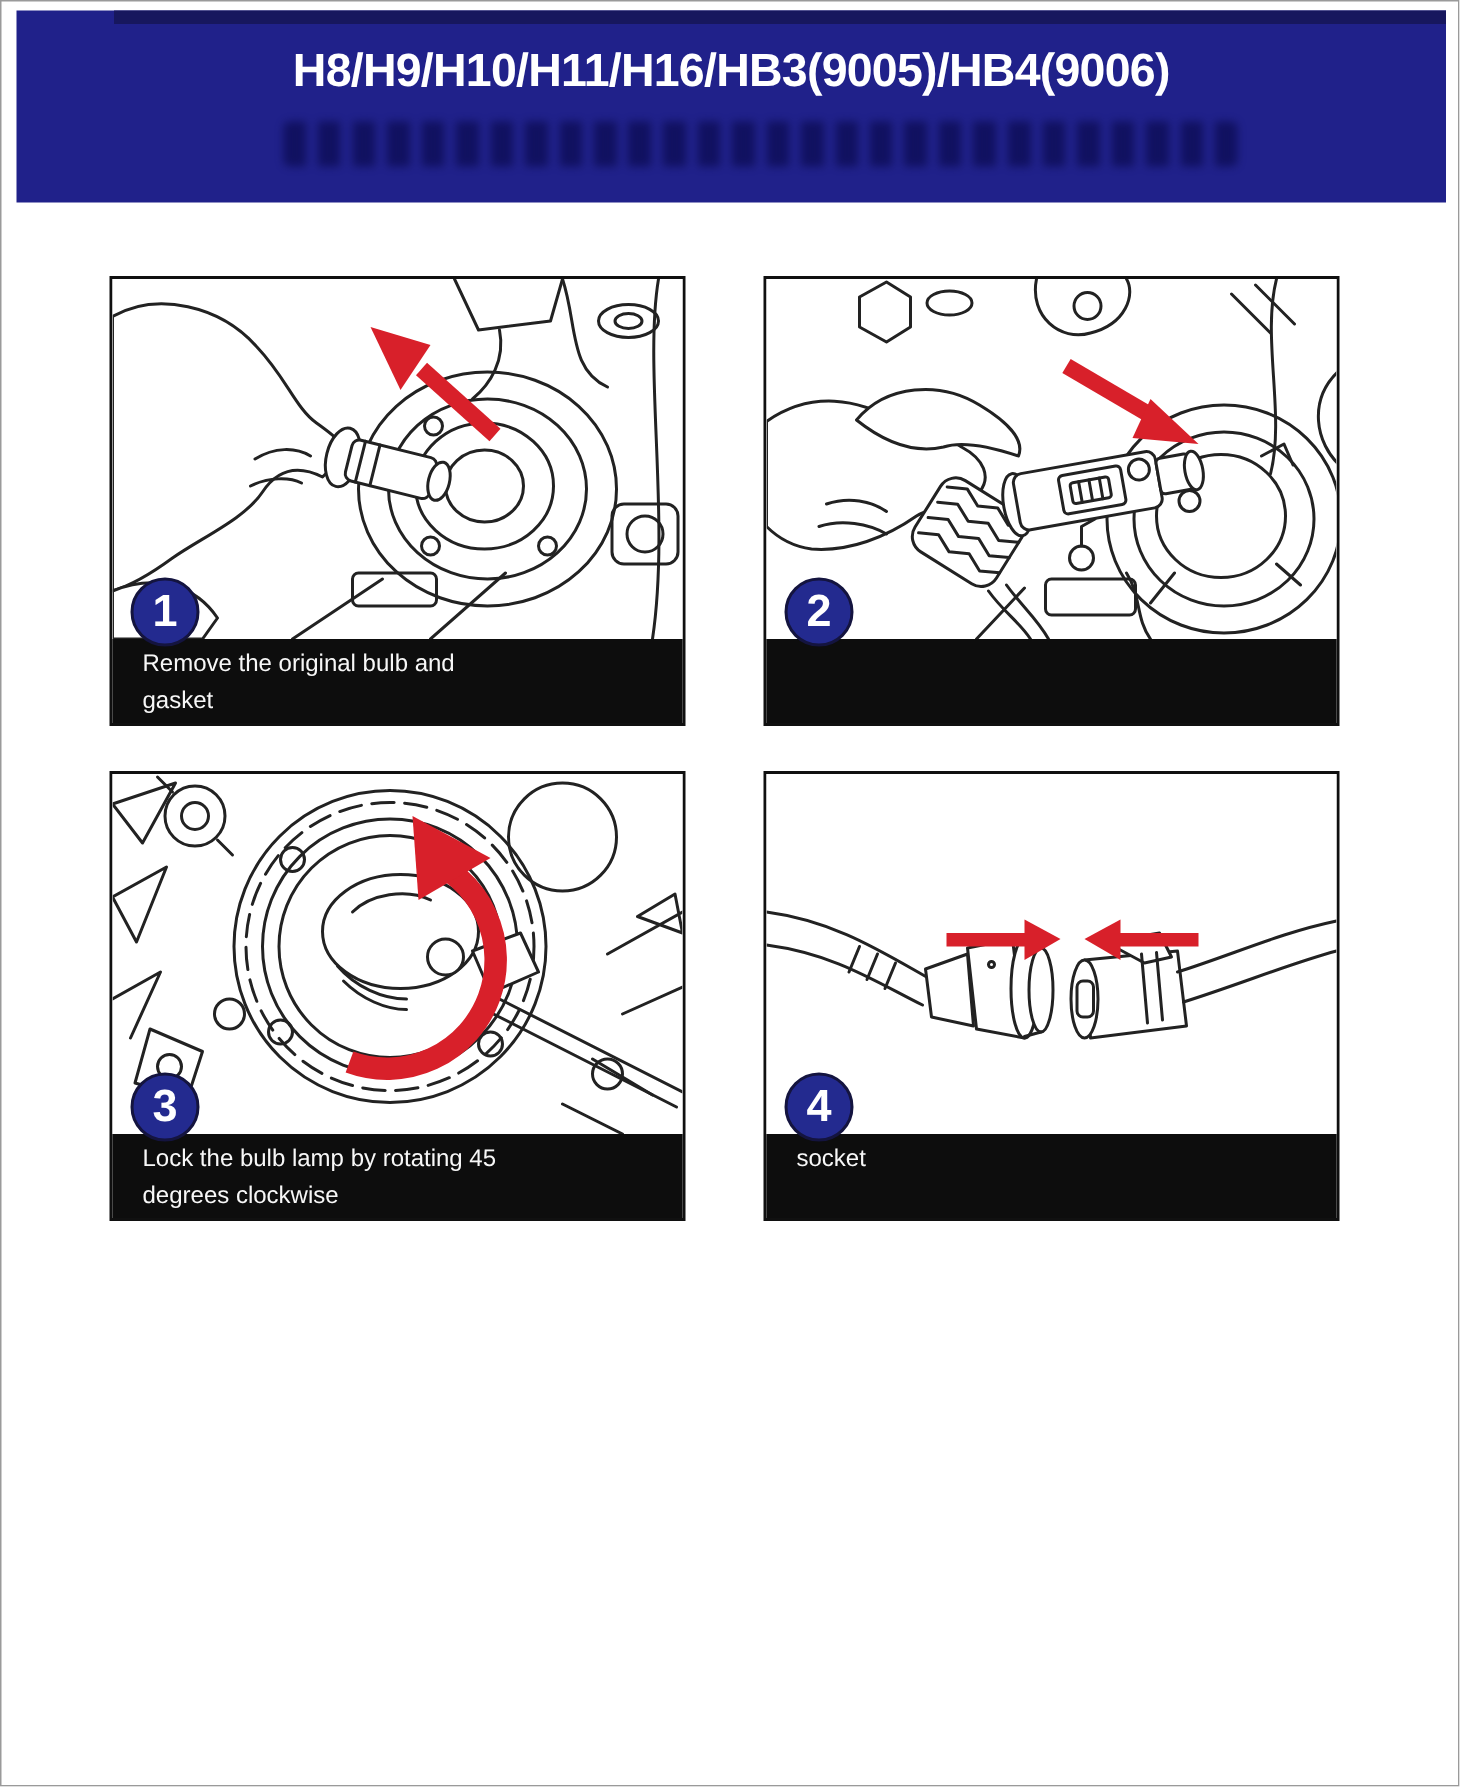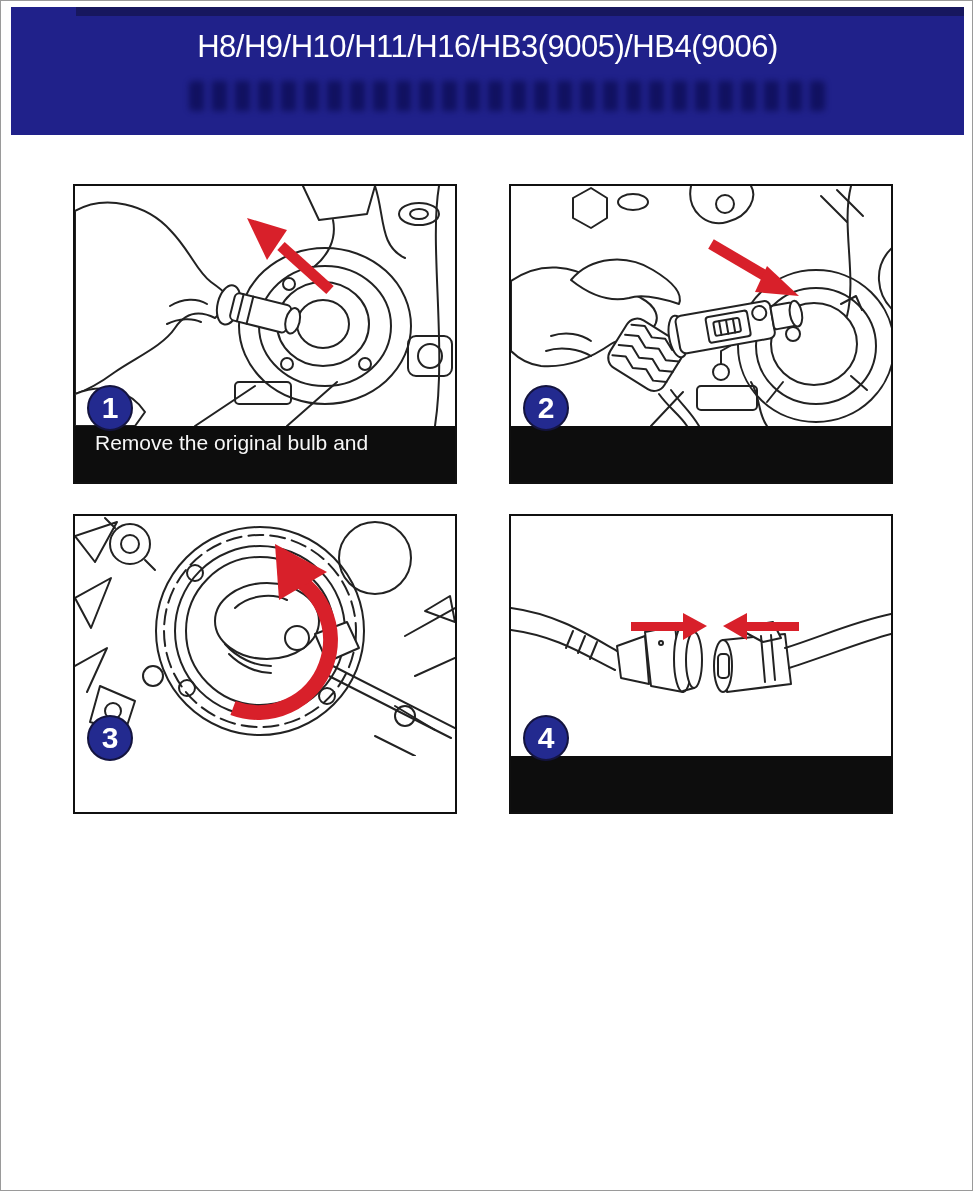--- a/index.html
+++ b/index.html
@@ -30,21 +30,21 @@
   }
   .banner-strip{
     position:absolute;left:65px;top:0;right:0;height:9px;
     background:var(--banner-strip);
   }
   .title{
     position:absolute;left:0;right:0;top:22px;
     text-align:center;
     color:#ffffff;
     font-size:31px;
-    font-weight:normal;
+    font-weight:bold;
     letter-spacing:-0.5px;
     white-space:nowrap;
   }
   .ghost{
     position:absolute;left:178px;top:74px;width:636px;height:30px;
     background:repeating-linear-gradient(90deg,
       rgba(12,12,84,0.9) 0 15px, rgba(32,33,138,0) 15px 23px);
     filter:blur(3px);
     border-radius:4px;
     opacity:0.85;
@@ -62,21 +62,21 @@
   .panel.p4{left:508px;top:513px;}
   .illus{
     position:absolute;left:0;top:0;width:380px;height:240px;
     overflow:hidden;background:#ffffff;
   }
   .illus svg{display:block;width:380px;height:240px;}
   .caption{
     position:absolute;left:0;bottom:0;width:380px;height:56px;
     background:var(--caption-black);
     color:#f7f7f7;
-    font-size:21px;
+    font-size:16px;
     line-height:25px;
     padding:4px 6px 0 20px;
   }
   .badge{
     position:absolute;left:12px;top:199px;
     width:46px;height:46px;border-radius:50%;
     background:var(--badge-blue);
     border:2px solid #14143f;
     color:#ffffff;
     font-size:30px;font-weight:bold;
@@ -138,20 +138,21 @@
           <line class="redline" x1="255" y1="104" x2="206" y2="60"></line>
           <polygon class="red" points="172,32 212,44 192,74"></polygon>
         </g>
       </svg>
     </div>
     <div class="badge">
       <span>1</span>
     </div>
     <div class="caption">
       <div>Remove the original bulb and</div>
+      <div>gasket</div>
     </div>
   </section>
 
   <section class="panel p2">
     <div class="illus">
       <svg viewBox="0 0 380 240">
 
         <polygon class="sk" points="62,12 80,2 96,12 96,32 80,42 62,32"></polygon>
         <ellipse class="sk" cx="122" cy="16" rx="15" ry="8"></ellipse>
         <path class="sk" d="M180,0 C175,25 196,42 216,36 C240,30 246,10 240,0"></path>
@@ -240,20 +241,24 @@
 
         <g>
           <path class="redarc" d="M158,192 A 72 72 0 1 0 208,56"></path>
           <polygon class="red" points="200,28 252,56 204,84"></polygon>
         </g>
       </svg>
     </div>
     <div class="badge">
       <span>3</span>
     </div>
+    <div class="caption">
+      <div>Lock the bulb lamp by rotating 45</div>
+      <div>degrees clockwise</div>
+    </div>
   </section>
 
   <section class="panel p4">
     <div class="illus">
       <svg viewBox="0 0 380 240">
 
         <path class="sk" d="M0,92 C45,98 76,118 108,136"></path>
         <path class="sk" d="M0,114 C45,120 72,138 104,154"></path>
         <path class="sk" d="M62,115 l-7,17 M74,120 l-7,17 M86,126 l-7,17"></path>
 
@@ -282,16 +287,17 @@
           <polygon class="red" points="172,97 196,110 172,124"></polygon>
           <polygon class="red" points="236,97 212,110 236,124"></polygon>
           <rect class="red" x="234" y="106" width="54" height="9"></rect>
         </g>
       </svg>
     </div>
     <div class="badge">
       <span>4</span>
     </div>
     <div class="caption">
+      <div>socket</div>
     </div>
   </section>
 
 </div>
 
 </body></html>

